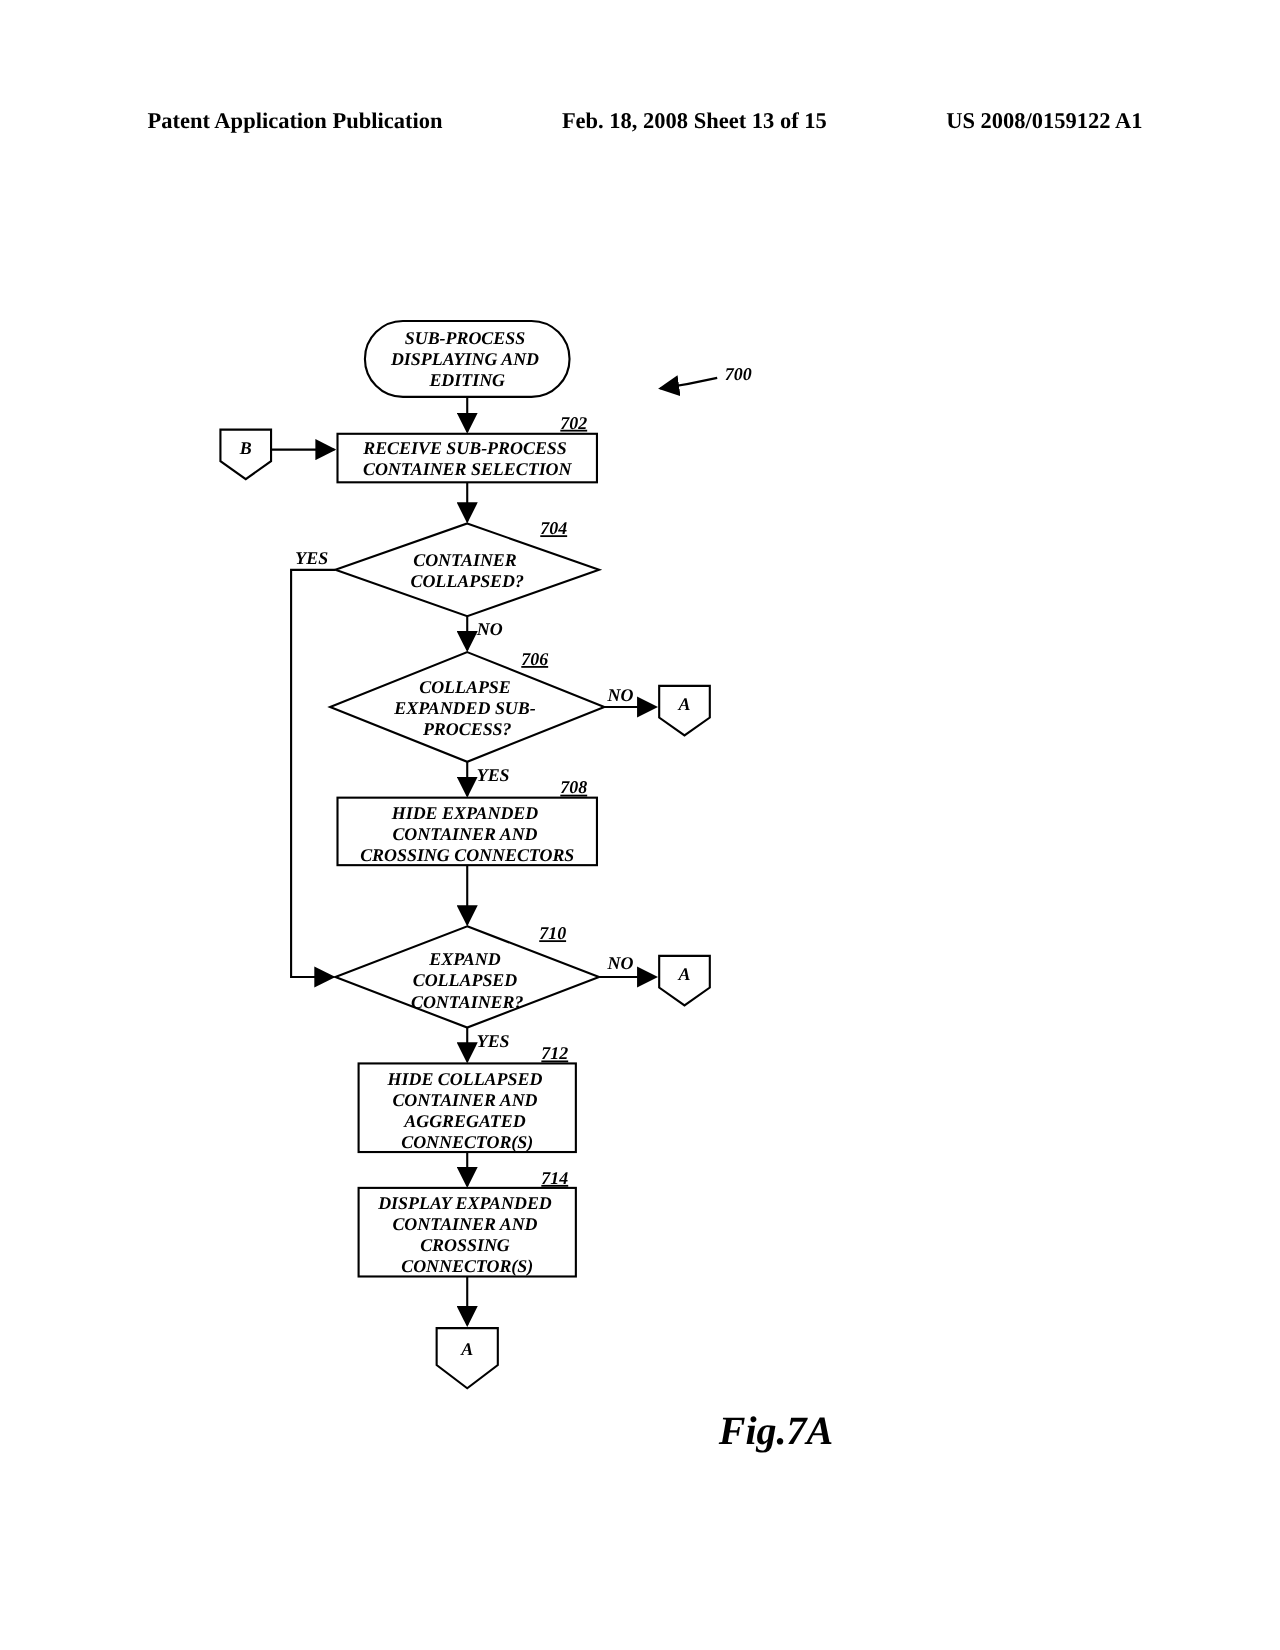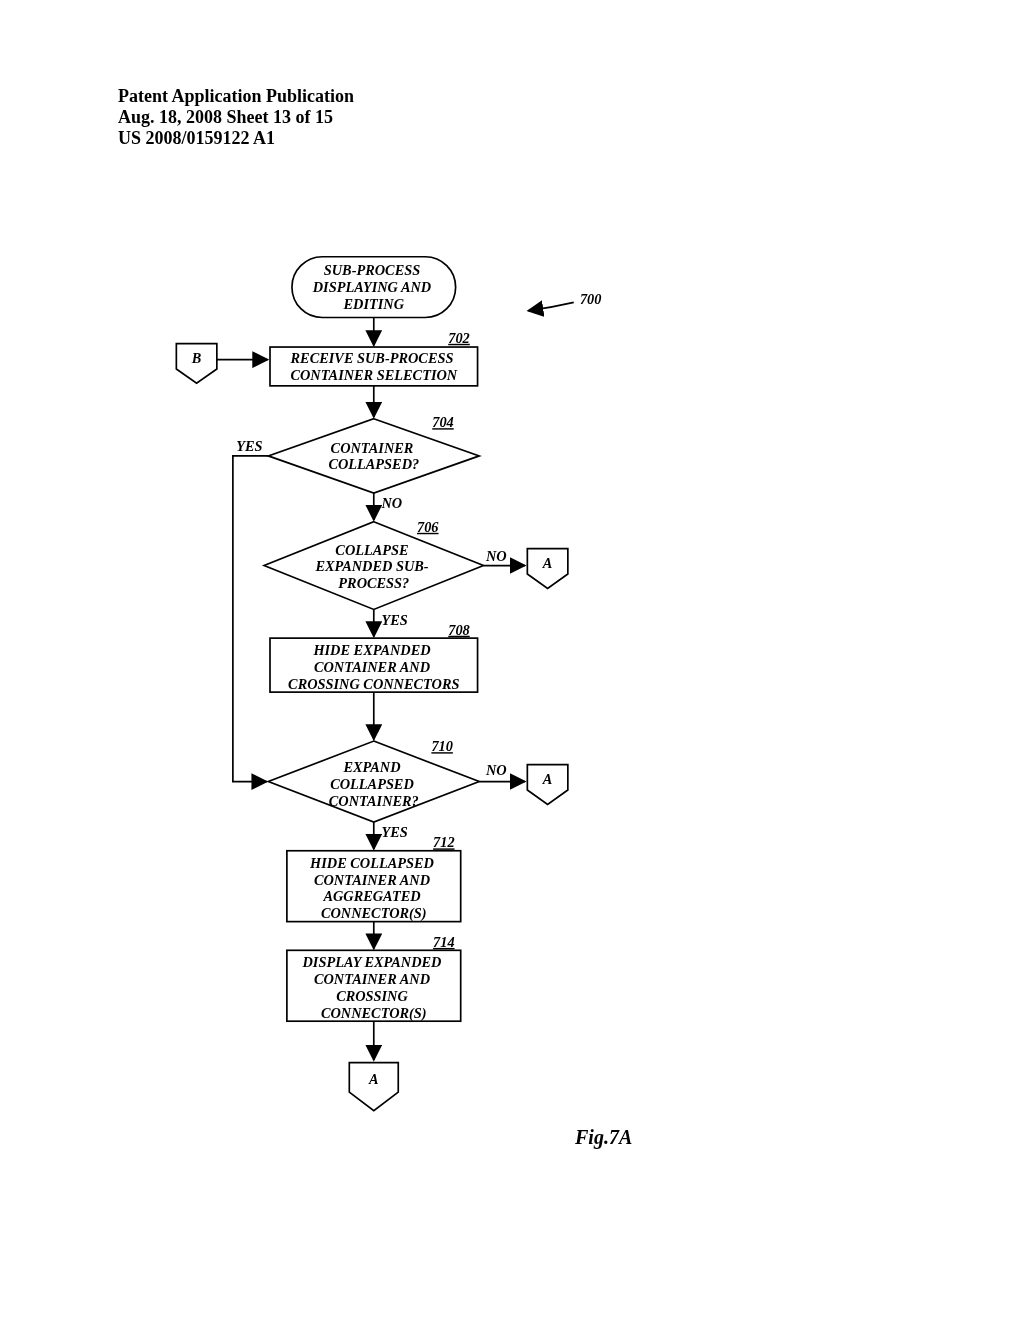--- a/index.html
+++ b/index.html
@@ -14,21 +14,20 @@
   .header {
     position: absolute;
     top: 86px;
     left: 0;
     right: 0;
     display: flex;
     justify-content: space-between;
     font-weight: bold;
     font-size: 18px;
     padding: 0 110px 0 118px;
-    flex-direction: column;
   }
   .flowchart {
     position: absolute;
     top: 146px;
     left: 0;
     width: 864px;
     height: 1180px;
   }
   svg {
     width: 100%;
@@ -52,29 +51,29 @@
     font-style: italic;
     font-weight: bold;
     font-size: 17px;
     text-anchor: middle;
   }
   .fig-label {
     position: absolute;
     font-family: "Times New Roman", serif;
     font-style: italic;
     font-weight: bold;
-    font-size: 20px;
+    font-size: 32px;
   }
 </style>
 </head>
 <body>
 
 <div class="header">
   <span>Patent Application Publication</span>
-  <span>Aug. 18, 2008  Sheet 13 of 15</span>
+  <span>Feb. 18, 2008  Sheet 13 of 15</span>
   <span>US 2008/0159122 A1</span>
 </div>
 
 <div class="flowchart">
 <svg viewBox="0 0 1024 1180">
   <defs>
     <marker id="arrow" viewBox="0 0 10 10" refX="9" refY="5" markerWidth="10" markerHeight="10" orient="auto-start-reverse">
       <path d="M 0 0 L 10 5 L 0 10 z" fill="#000"></path>
     </marker>
   </defs>

